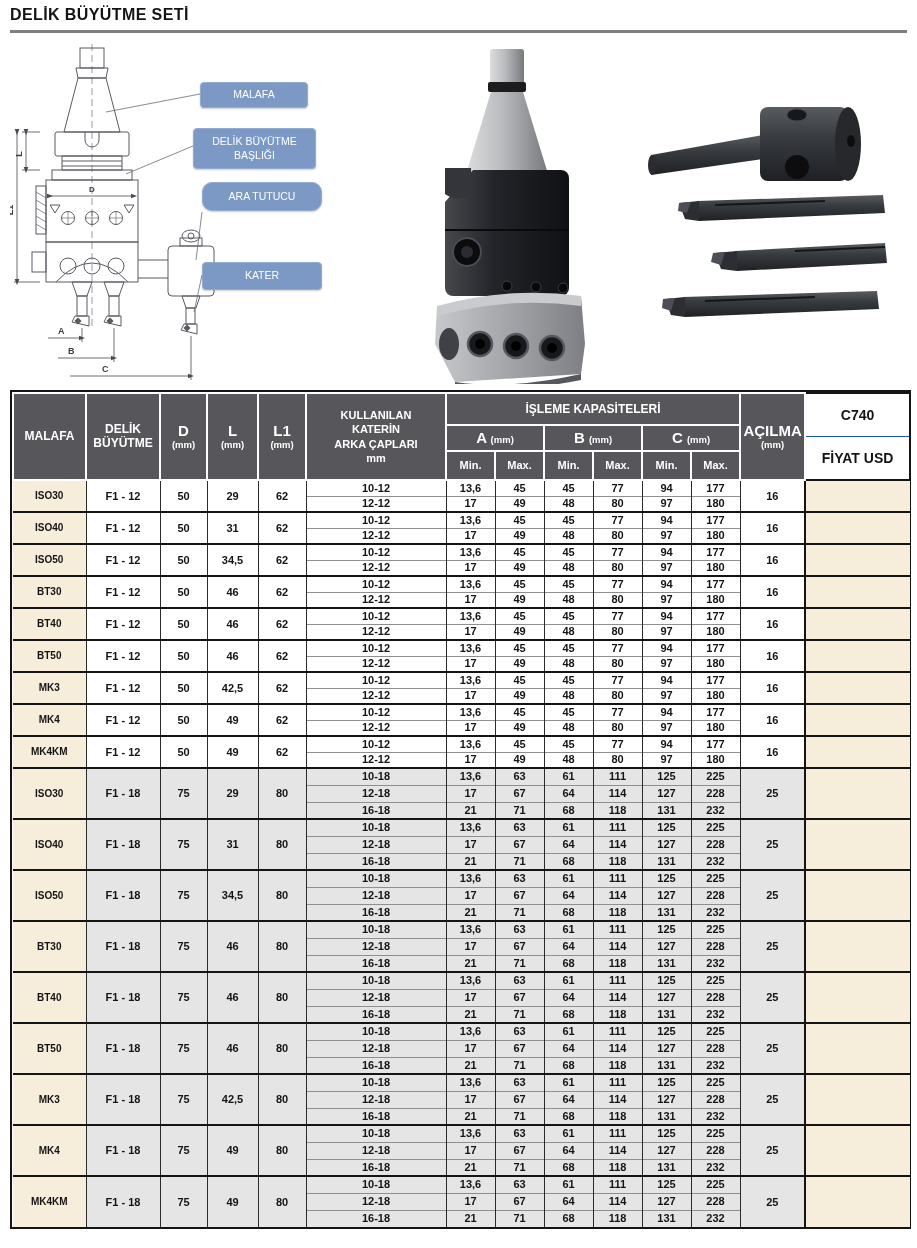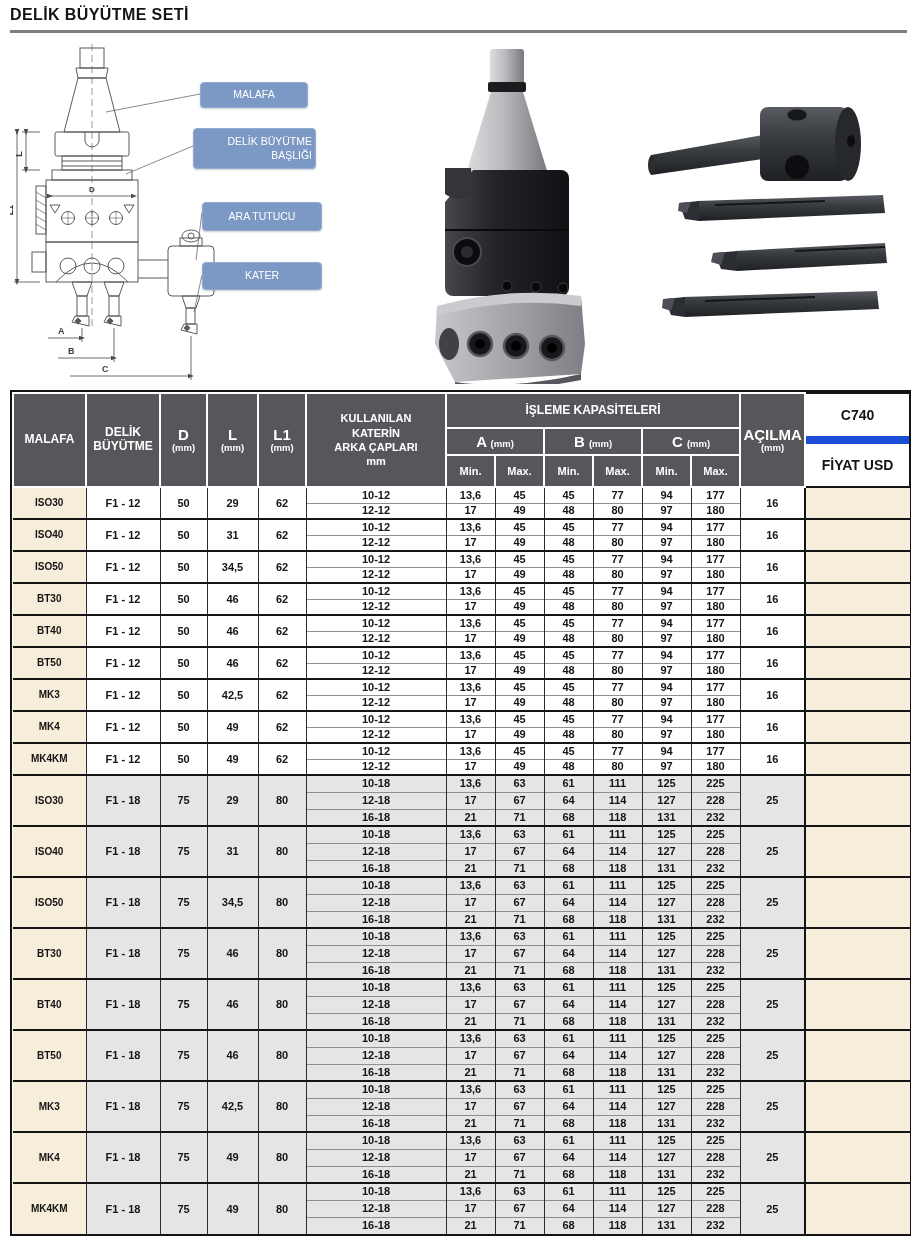--- a/index.html
+++ b/index.html
@@ -12,42 +12,42 @@
   
   #diagram-svg{position:absolute;left:10px;top:40px;}
   #photo-head-svg{position:absolute;left:385px;top:44px;}
   #photo-bars-svg{position:absolute;left:645px;top:55px;}
 
   .callout{position:absolute;background:var(--callout-blue,#7C99C5);color:#fff;display:flex;
            align-items:center;justify-content:center;text-align:center;font-size:10.5px;
            border-radius:4px;border:1px solid #93abd1;line-height:1.25;padding:1px 3px;
            box-shadow:0 1px 2px rgba(0,0,0,.2);}
   #co-malafa{left:200px;top:82px;width:100px;height:22px;}
-  #co-delik {left:193px;top:128px;width:115px;height:37px;text-align:right;}
-  #co-ara   {left:202px;top:202px;width:112px;height:25px;}
+  #co-delik {left:193px;top:128px;width:115px;height:37px;}
+  #co-ara   {left:202px;top:182px;width:112px;height:25px;border-radius:10px;}
   #co-kater {left:202px;top:262px;width:112px;height:24px;}
 
   
   .table-wrap{position:absolute;left:10px;top:390px;width:897px;border:2px solid #141414;}
   table{width:100%;border-collapse:collapse;table-layout:fixed;}
   th{background:var(--header-bg,#57565A);color:#fff;border:2px solid #fff;padding:0;
      text-align:center;vertical-align:middle;font-weight:bold;}
   .hr1{height:32px}.hr2{height:25px}.hr3{height:29px}
   .th-malafa,.th-delik{font-size:12px;line-height:1.15;}
   .th-unit-main{display:block;font-size:15px;line-height:1.05;}
   .th-unit-sub{display:block;font-size:9.5px;font-weight:bold;}
   .th-kullanilan{font-size:11px;line-height:1.3;}
   .th-isleme{font-size:12px;}
   .abc-letter{font-size:15px;}
   .abc-unit{font-size:9.5px;}
   .th-minmax{font-size:11px;margin-left:24px;}
   .th-price{background:#fff;color:#141414;border:2px solid #141414;padding:0;}
   .th-price>div{height:42px;display:flex;align-items:center;justify-content:center;
                 font-size:14px;font-weight:bold;}
-  .th-price .c740{border-bottom:8px solid #1d4ed8;}
+  .th-price .c740{border-bottom:1px solid #1d4ed8;}
 
   td{text-align:center;vertical-align:middle;font-weight:bold;font-size:11px;padding:0;
      border-left:1px solid #2b2b2b;line-height:1;}
   tr.s12{height:16px}  tr.s18{height:17px}
   tr.s12>td{background:#fff;}  tr.s18>td{background:var(--section-gray,#E6E5E6);}
   tr.bs>td{border-top:2px solid #141414;}
   tr.sub>td{border-top:1px solid #8f8f8f;}
   td.cream{background:var(--cream,#F6EDDB)!important;font-size:10px;}
   td.price{border-left:2px solid #141414;background:var(--cream,#F6EDDB)!important;}
   td.malafa{border-left:none;}

